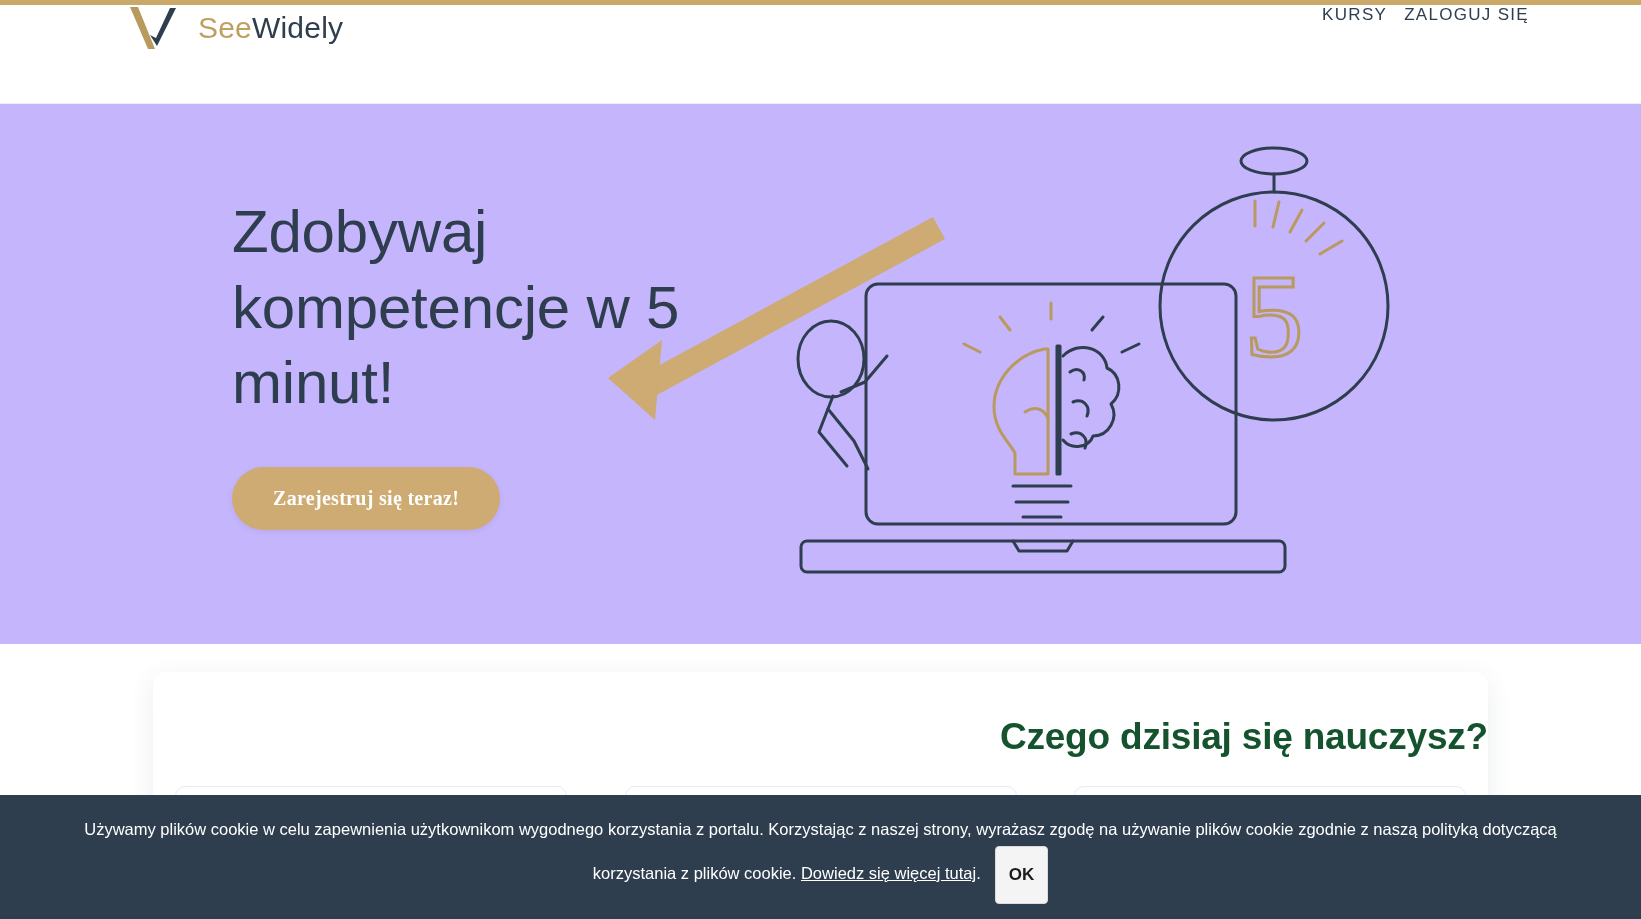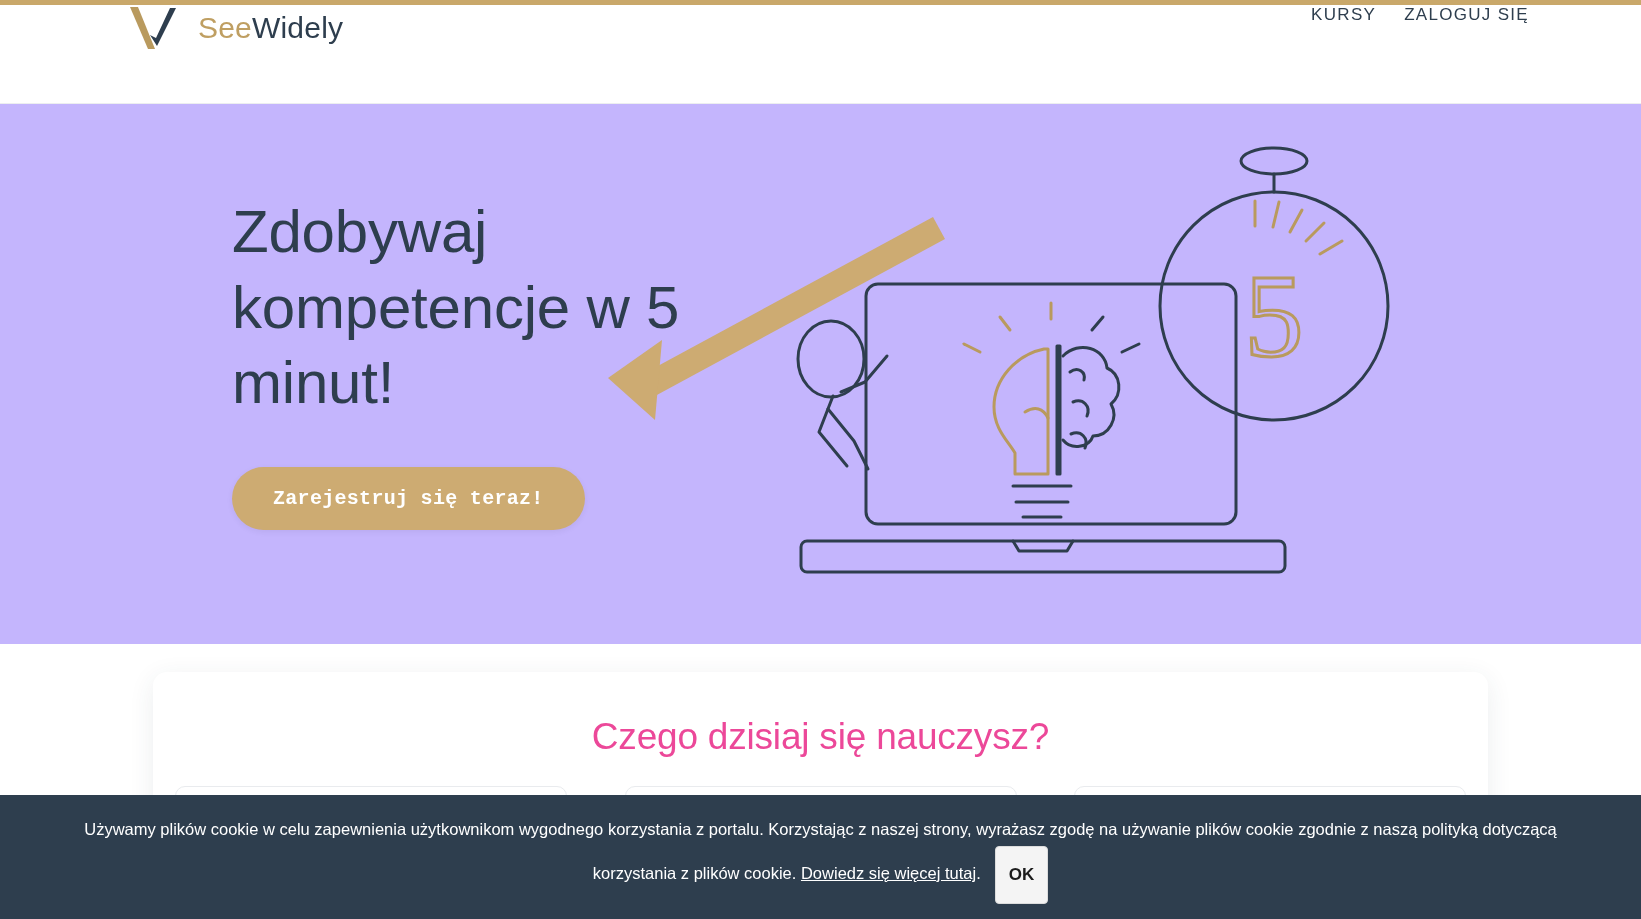--- a/index.html
+++ b/index.html
@@ -53,21 +53,21 @@
     letter-spacing: 0.2px;
     font-weight: 400;
     white-space: nowrap;
   }
   .brand-see { color: #bf9f62; }
   .brand-widely { color: #2e3e4e; }
 
   .nav {
     display: flex;
     align-items: center;
-    gap: 28px;
+    gap: 17px;
     margin-left: 27px;
   }
   .nav-link {
     color: #2e3e4e;
     font-size: 17px;
     letter-spacing: 1.3px;
     text-decoration: none;
     font-weight: 400;
     white-space: nowrap;
   }
@@ -98,21 +98,21 @@
     display: inline-block;
     background: #cdab72;
     color: #ffffff;
     border: none;
     border-radius: 34px;
     padding: 20px 41px;
     font-size: 20px;
     font-weight: 700;
     letter-spacing: 0.3px;
     cursor: pointer;
-    font-family: Liberation Mono, monospace;
+    font-family: Liberation Serif, serif;
     box-shadow: 0 2px 6px rgba(0,0,0,0.06);
   }
 
   .hero-art {
     position: absolute;
     left: 570px;
     top: 20px;
     width: 850px;
     height: 520px;
     pointer-events: none;
@@ -123,24 +123,24 @@
     position: absolute;
     left: 153px;
     top: 672px;
     width: 1335px;
     height: 300px;
     background: #ffffff;
     border-radius: 14px;
     box-shadow: 0 6px 26px rgba(46,62,78,0.09);
   }
   .panel-title {
-    text-align: center;
-    color: #ec4899;
+    text-align: right;
+    color: #14532d;
     font-size: 37px;
-    font-weight: 400;
+    font-weight: 700;
     padding-top: 44px;
     letter-spacing: -0.2px;
   }
   .cards {
     display: flex;
     justify-content: space-between;
     padding: 28px 22px 0 22px;
   }
   .card {
     width: 392px;

